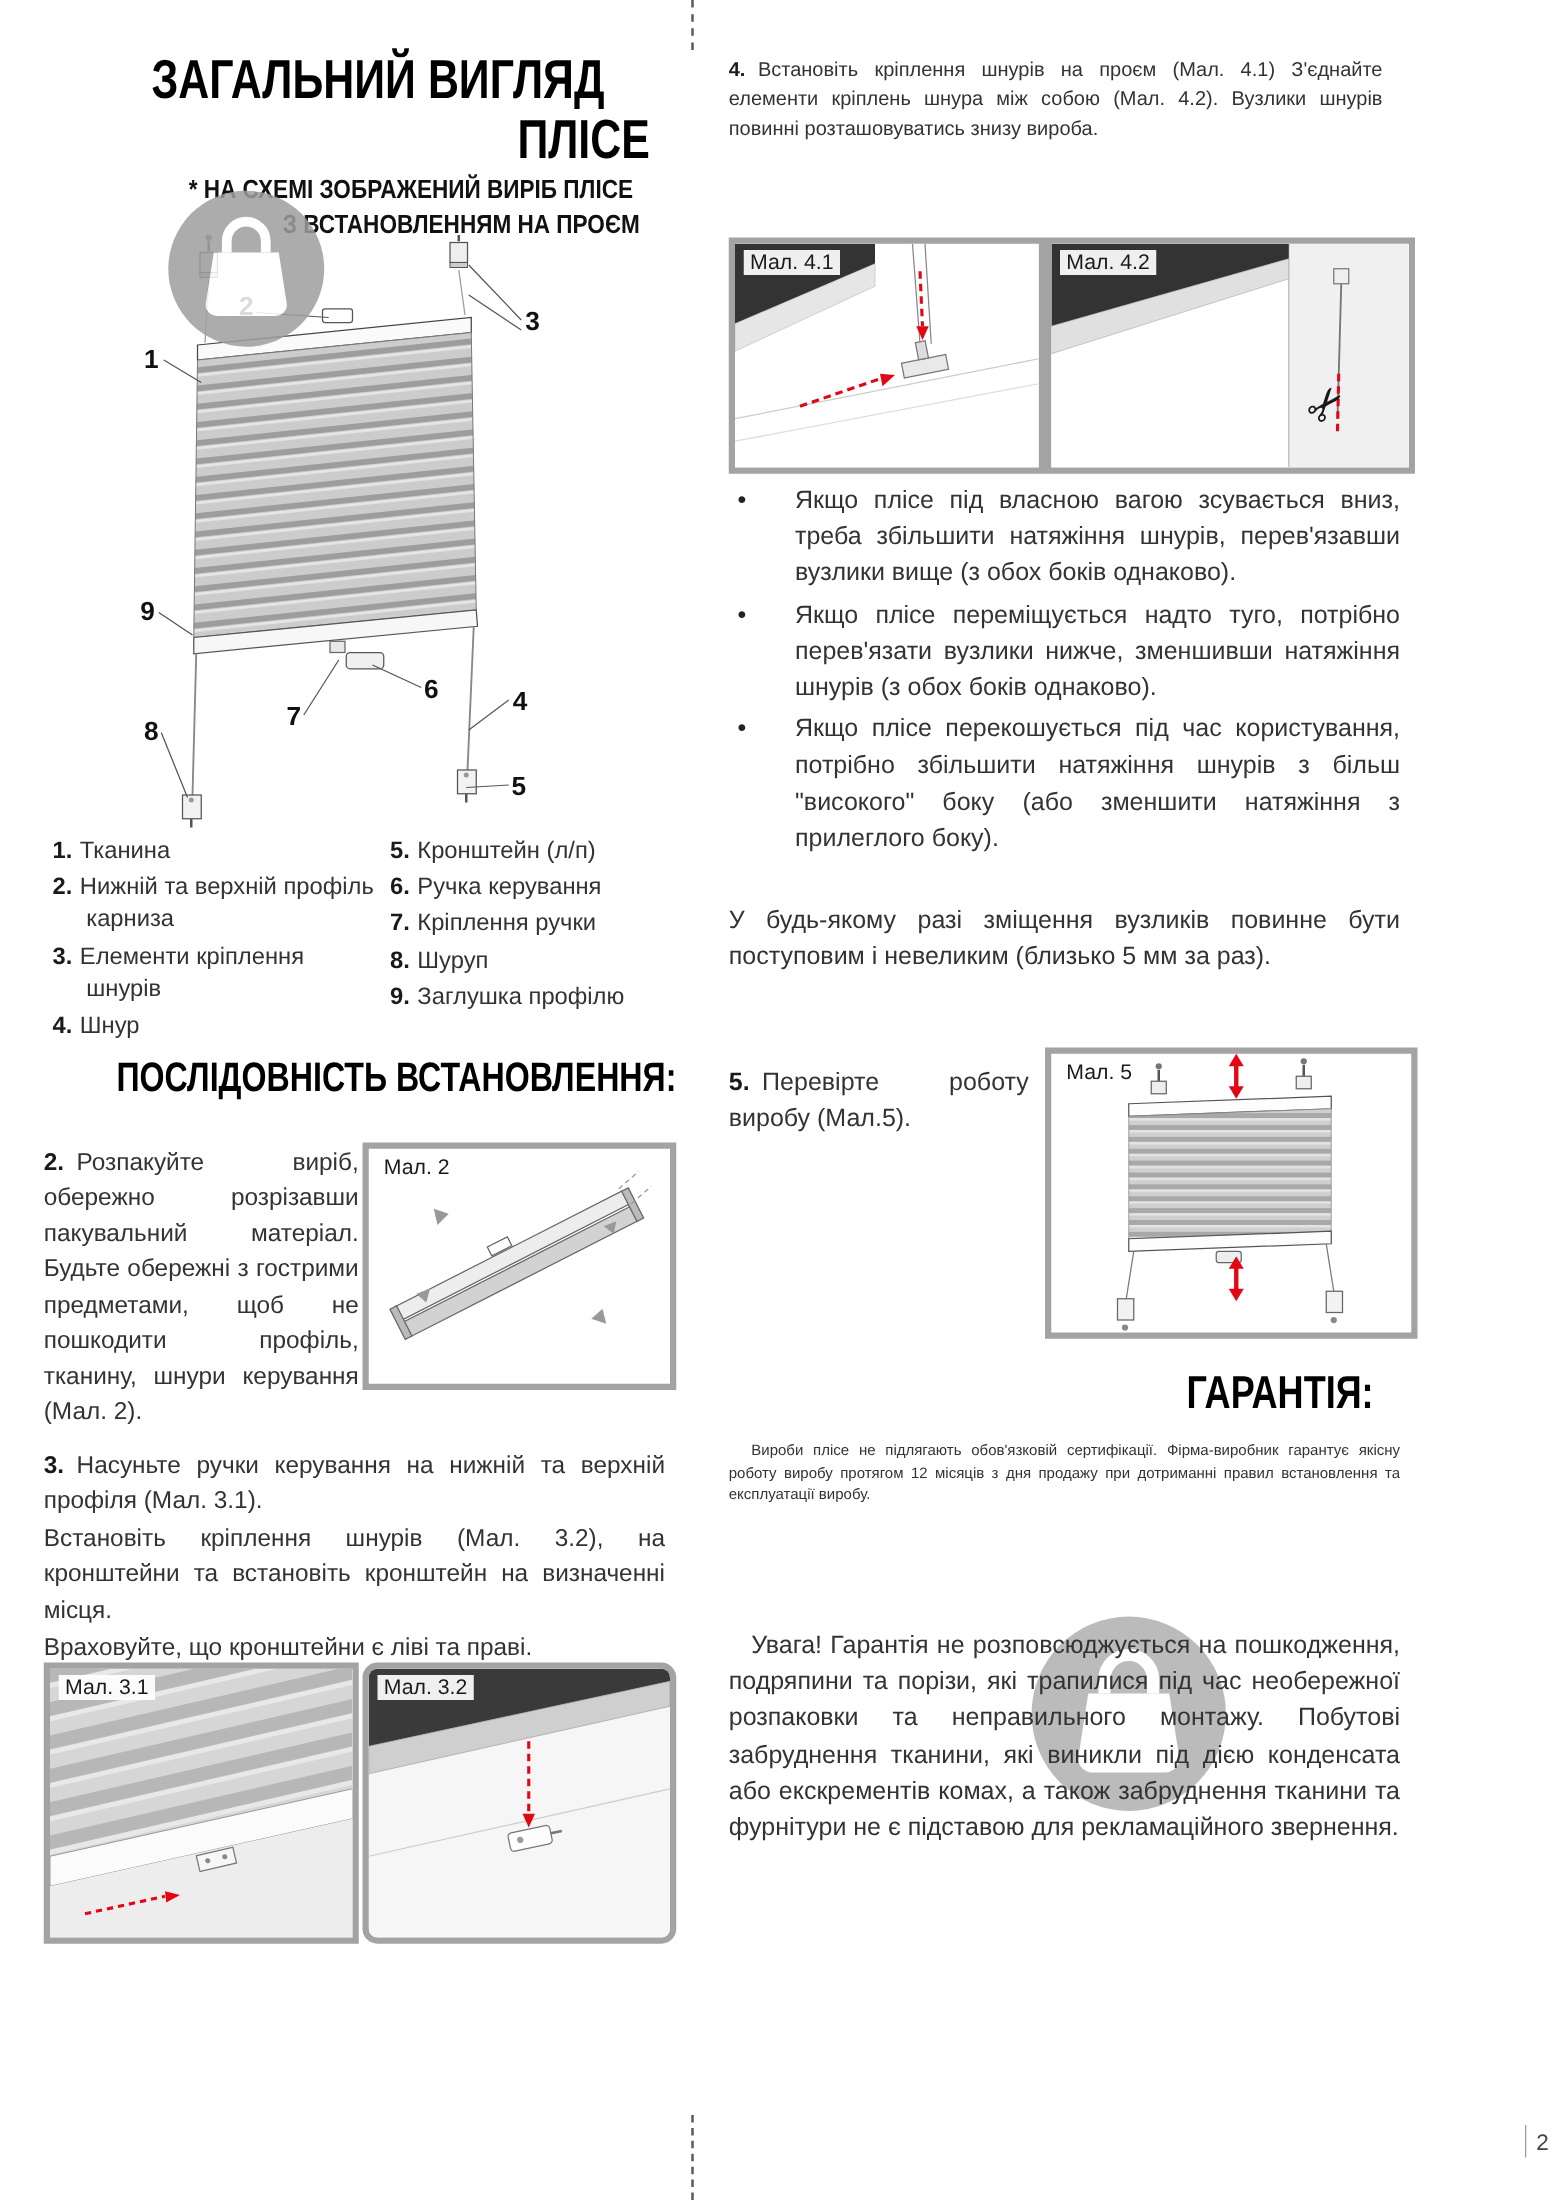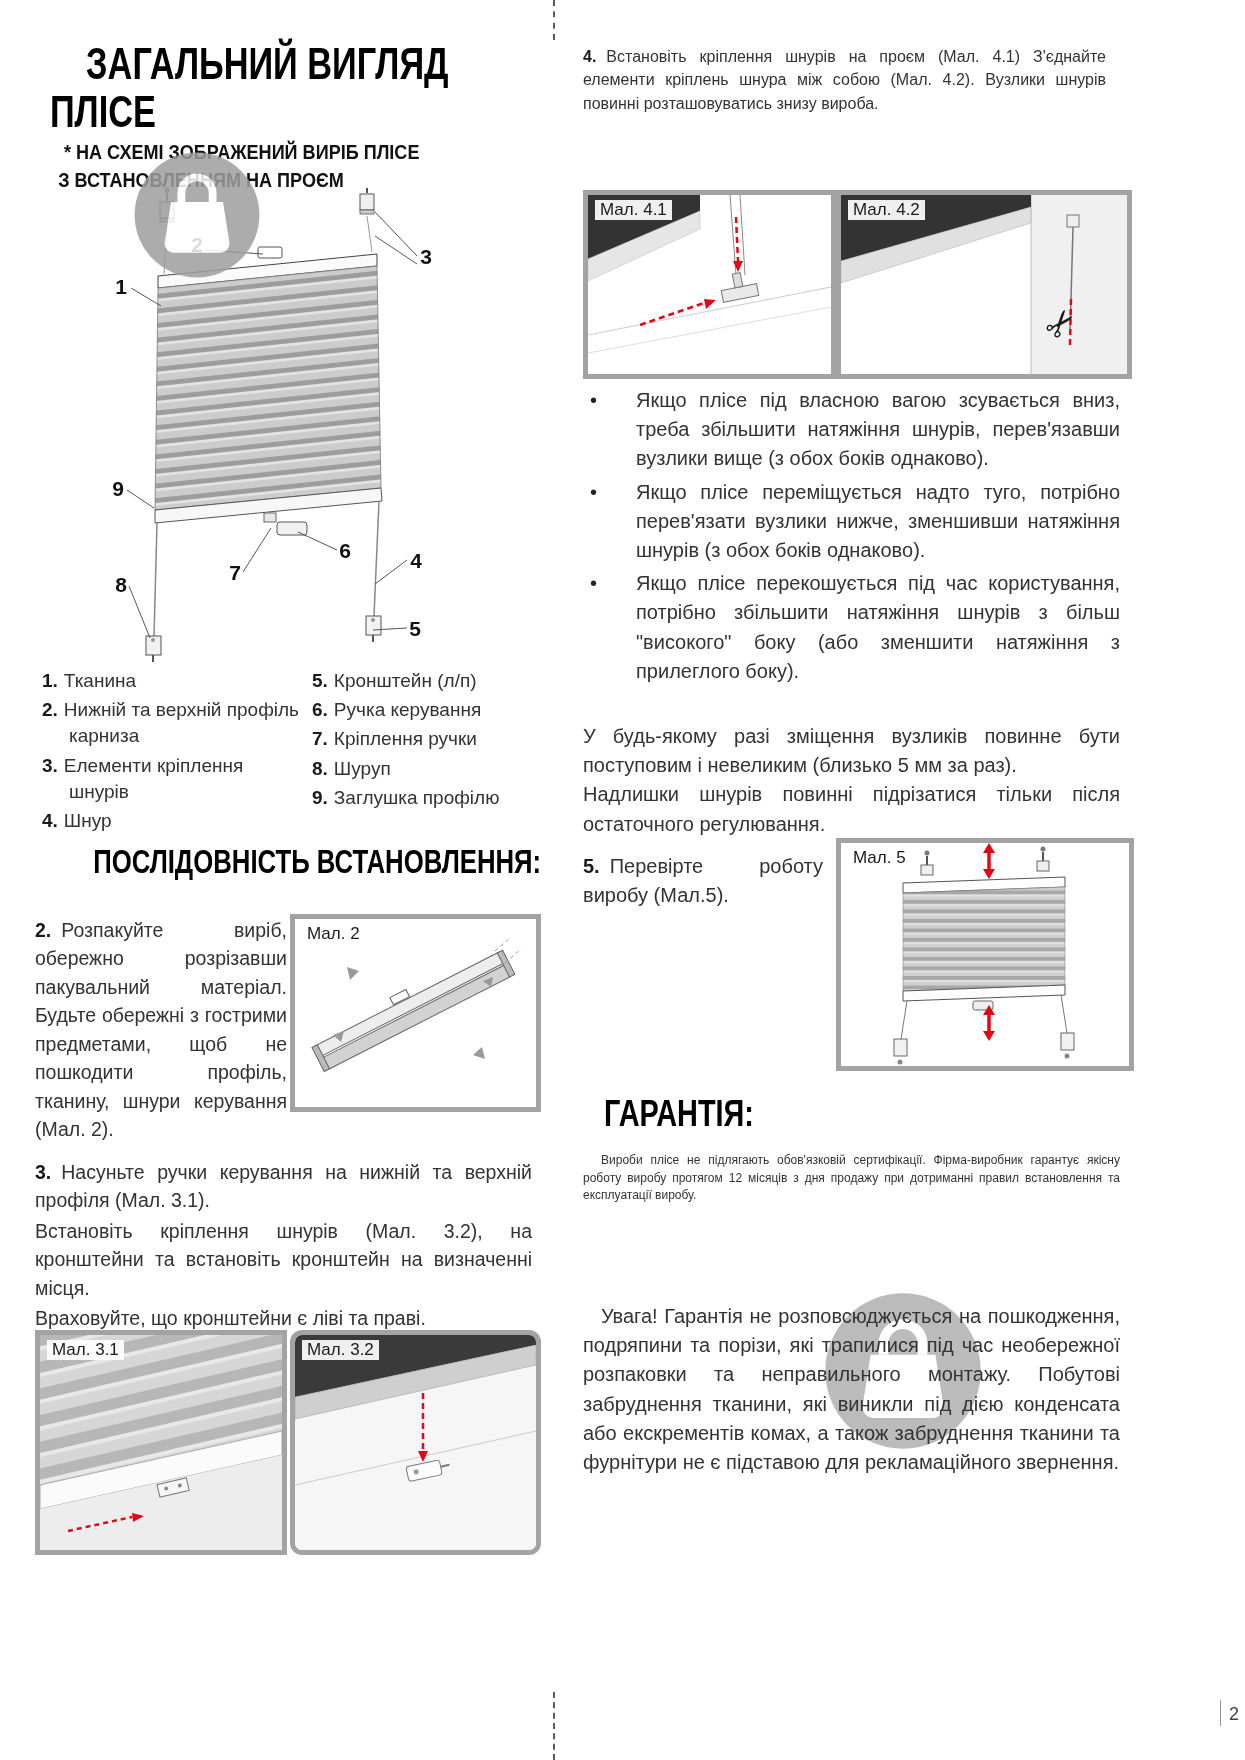--- a/index.html
+++ b/index.html
@@ -1,19 +1,19 @@
 <!DOCTYPE html>
 <html><head>
 <meta charset="utf-8">
 <style>
   html,body{margin:0;padding:0;background:#fff;}
   .page{position:relative;width:1245px;height:1760px;background:#fff;overflow:hidden;
         font-family:"Liberation Sans",sans-serif;color:#333;}
   .abs{position:absolute;}
-  .center{text-align:left;}
+  .center{text-align:right;}
   .cond{display:inline-block;transform:scaleX(.78);transform-origin:50% 50%;font-weight:800;color:#000;white-space:nowrap;}
   .cond85{display:inline-block;transform:scaleX(.86);transform-origin:50% 50%;font-weight:800;color:#111;white-space:nowrap;}
   .t1{font-size:44px;line-height:1.08;}
   .sub{font-size:21px;line-height:1.35;}
   .sec-title{font-size:33px;}
   .war-title{font-size:37px;}
   .body-text{font-size:19.5px;line-height:1.46;color:#333;text-align:justify;}
   .body-text p{margin:0 0 8px 0;}
   .stepnum{font-weight:700;color:#1a1a1a;margin-right:10px;}
   .indent{text-indent:18px;}
@@ -269,21 +269,20 @@
       <span class="btxt">Якщо плісе переміщується надто туго, потрібно перев'язати вузлики нижче, зменшивши натяжіння шнурів (з обох боків однаково).</span>
     </div>
     <div class="bullet">
       <span class="bmark">•</span>
       <span class="btxt">Якщо плісе перекошується під час користування, потрібно збільшити натяжіння шнурів з більш "високого" боку (або зменшити натяжіння з прилеглого боку).</span>
     </div>
   </div>
 
   <div class="abs body-text txt-layer" style="left:583px;top:722px;width:537px;font-size:20px;">
     <p style="margin-bottom:0;"><span>У будь-якому разі зміщення вузликів повинне бути поступовим і невеликим (близько 5 мм за раз).</span></p>
-    <p><span>Надлишки шнурів повинні підрізатися тільки після остаточного регулювання.</span></p>
   </div>
 
   <div class="abs body-text txt-layer" style="left:583px;top:852px;width:240px;font-size:20px;">
     <p><span class="stepnum">5.</span><span>Перевірте роботу виробу (Мал.5).</span></p>
   </div>
   <div class="fig-box" style="left:836px;top:838px;width:288px;height:223px;">
     <span class="fig-label">Мал. 5</span>
     <svg width="288" height="223" viewBox="0 0 288 223">
       <defs>
         <pattern id="plE" width="8" height="9.5" patternUnits="userSpaceOnUse">

